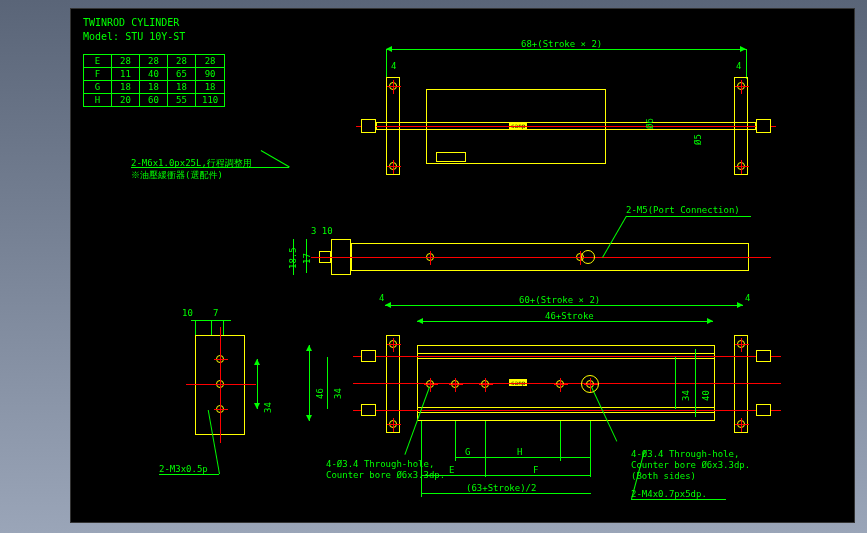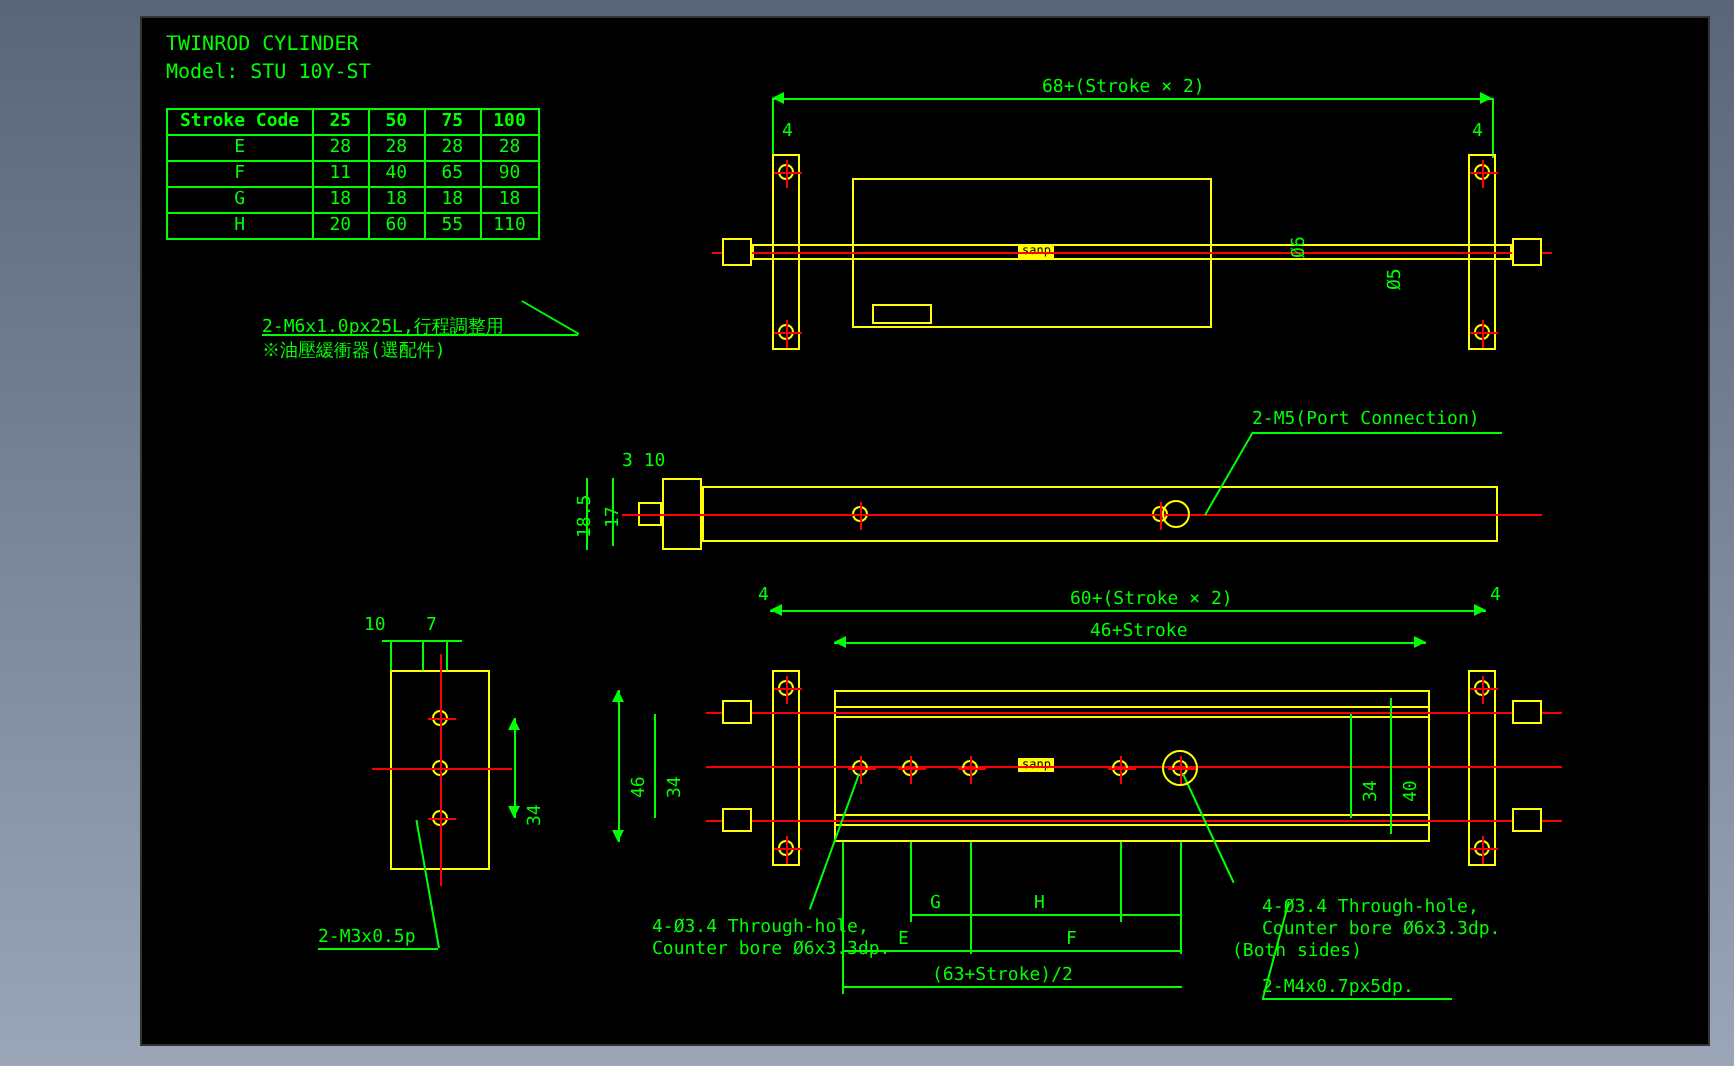--- a/index.html
+++ b/index.html
@@ -117,27 +117,20 @@
 </head>
 <body>
 
 <div class="drawing-area">
 
   <div class="title-text" style="left:12px;top:8px">TWINROD CYLINDER</div>
   <div class="title-text" style="left:12px;top:22px">Model: STU 10Y-ST</div>
 
   <table class="stroke-table">
     <tbody>
-        <tr>
-      <th>Stroke Code</th>
-      <th>25</th>
-      <th>50</th>
-      <th>75</th>
-      <th>100</th>
-    </tr>
     <tr>
       <td>E</td>
       <td>28</td>
       <td>28</td>
       <td>28</td>
       <td>28</td>
     </tr>
     <tr>
       <td>F</td>
       <td>11</td>
@@ -234,21 +227,21 @@
   <div class="arrow-u" style="left:183px;top:350px"></div>
   <div class="arrow-d" style="left:183px;top:394px"></div>
 
   <div class="dim-text" style="left:88px;top:455px">2-M3x0.5p</div>
   <div class="dim-line dim-line-h" style="left:88px;top:465px;width:60px"></div>
   <div class="leader" style="left:148px;top:400px;height:65px;transform:rotate(-10deg);transform-origin:bottom"></div>
 
   <div class="dim-line dim-line-h" style="left:314px;top:296px;width:358px"></div>
   <div class="arrow-l" style="left:314px;top:293px"></div>
   <div class="arrow-r" style="left:666px;top:293px"></div>
-  <div class="dim-text" style="left:464px;top:286px">60+(Stroke × 2)</div>
+  <div class="dim-text" style="left:448px;top:286px">60+(Stroke × 2)</div>
   <div class="dim-text" style="left:308px;top:284px">4</div>
   <div class="dim-text" style="left:674px;top:284px">4</div>
 
   <div class="dim-line dim-line-h" style="left:346px;top:312px;width:296px"></div>
   <div class="arrow-l" style="left:346px;top:309px"></div>
   <div class="arrow-r" style="left:636px;top:309px"></div>
   <div class="dim-text" style="left:474px;top:302px">46+Stroke</div>
 
   <div class="part" style="left:315px;top:326px;width:14px;height:98px"></div>
   <div class="part" style="left:663px;top:326px;width:14px;height:98px"></div>
@@ -306,21 +299,21 @@
 
   <div class="dim-line dim-line-h" style="left:350px;top:484px;width:170px"></div>
   <div class="dim-text" style="left:395px;top:474px">(63+Stroke)/2</div>
 
   <div class="dim-text" style="left:255px;top:450px">4-Ø3.4 Through-hole,</div>
   <div class="dim-text" style="left:255px;top:461px">Counter bore Ø6x3.3dp.</div>
   <div class="leader" style="left:358px;top:378px;height:72px;transform:rotate(20deg);transform-origin:top"></div>
 
   <div class="dim-text" style="left:560px;top:440px">4-Ø3.4 Through-hole,</div>
   <div class="dim-text" style="left:560px;top:451px">Counter bore Ø6x3.3dp.</div>
-  <div class="dim-text" style="left:545px;top:462px">(Both sides)</div>
+  <div class="dim-text" style="left:560px;top:462px">(Both sides)</div>
   <div class="leader" style="left:520px;top:378px;height:60px;transform:rotate(-25deg);transform-origin:top"></div>
   <div style="position:absolute;left:510px;top:366px;width:18px;height:18px;border:1px solid #ff0;border-radius:50%"></div>
 
   <div class="dim-text" style="left:560px;top:480px">2-M4x0.7px5dp.</div>
   <div class="dim-line dim-line-h" style="left:560px;top:490px;width:95px"></div>
   <div class="leader" style="left:560px;top:440px;height:50px;transform:rotate(15deg);transform-origin:bottom"></div>
 
 </div>
 
 </body></html>

